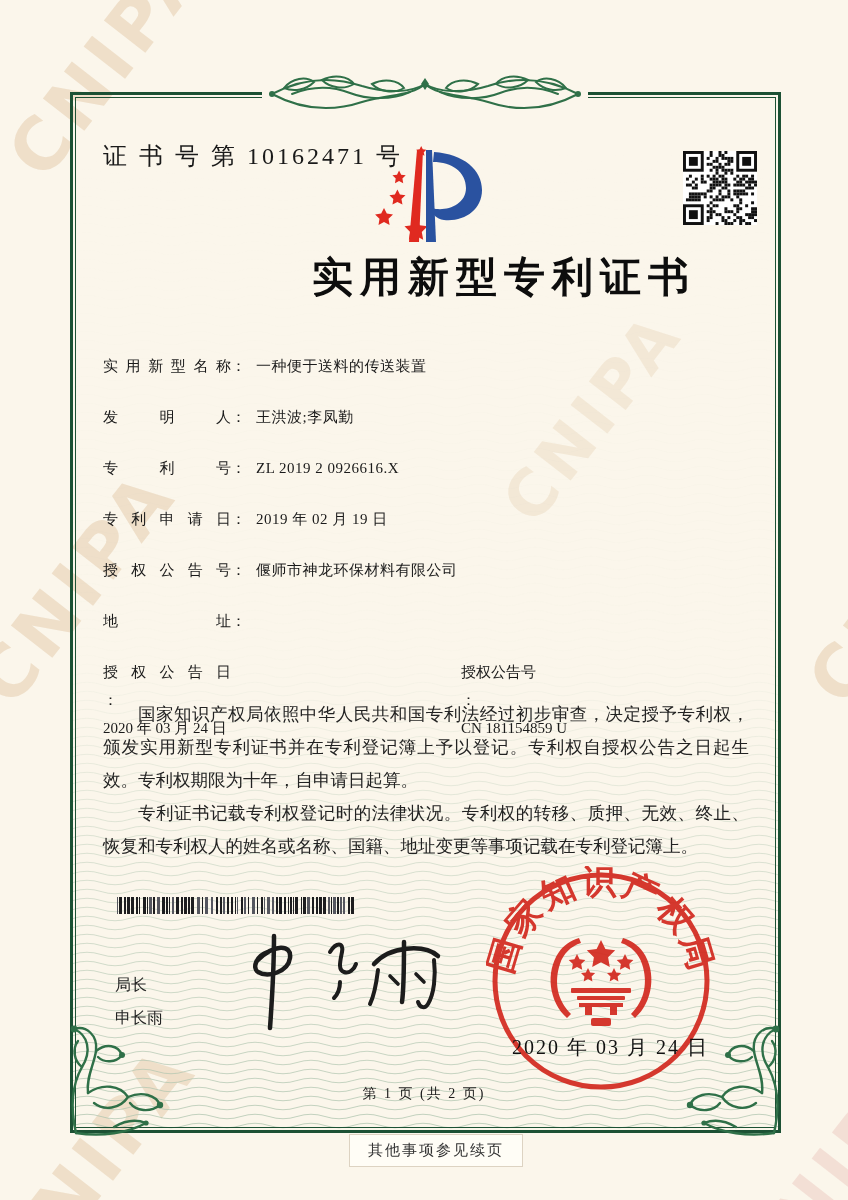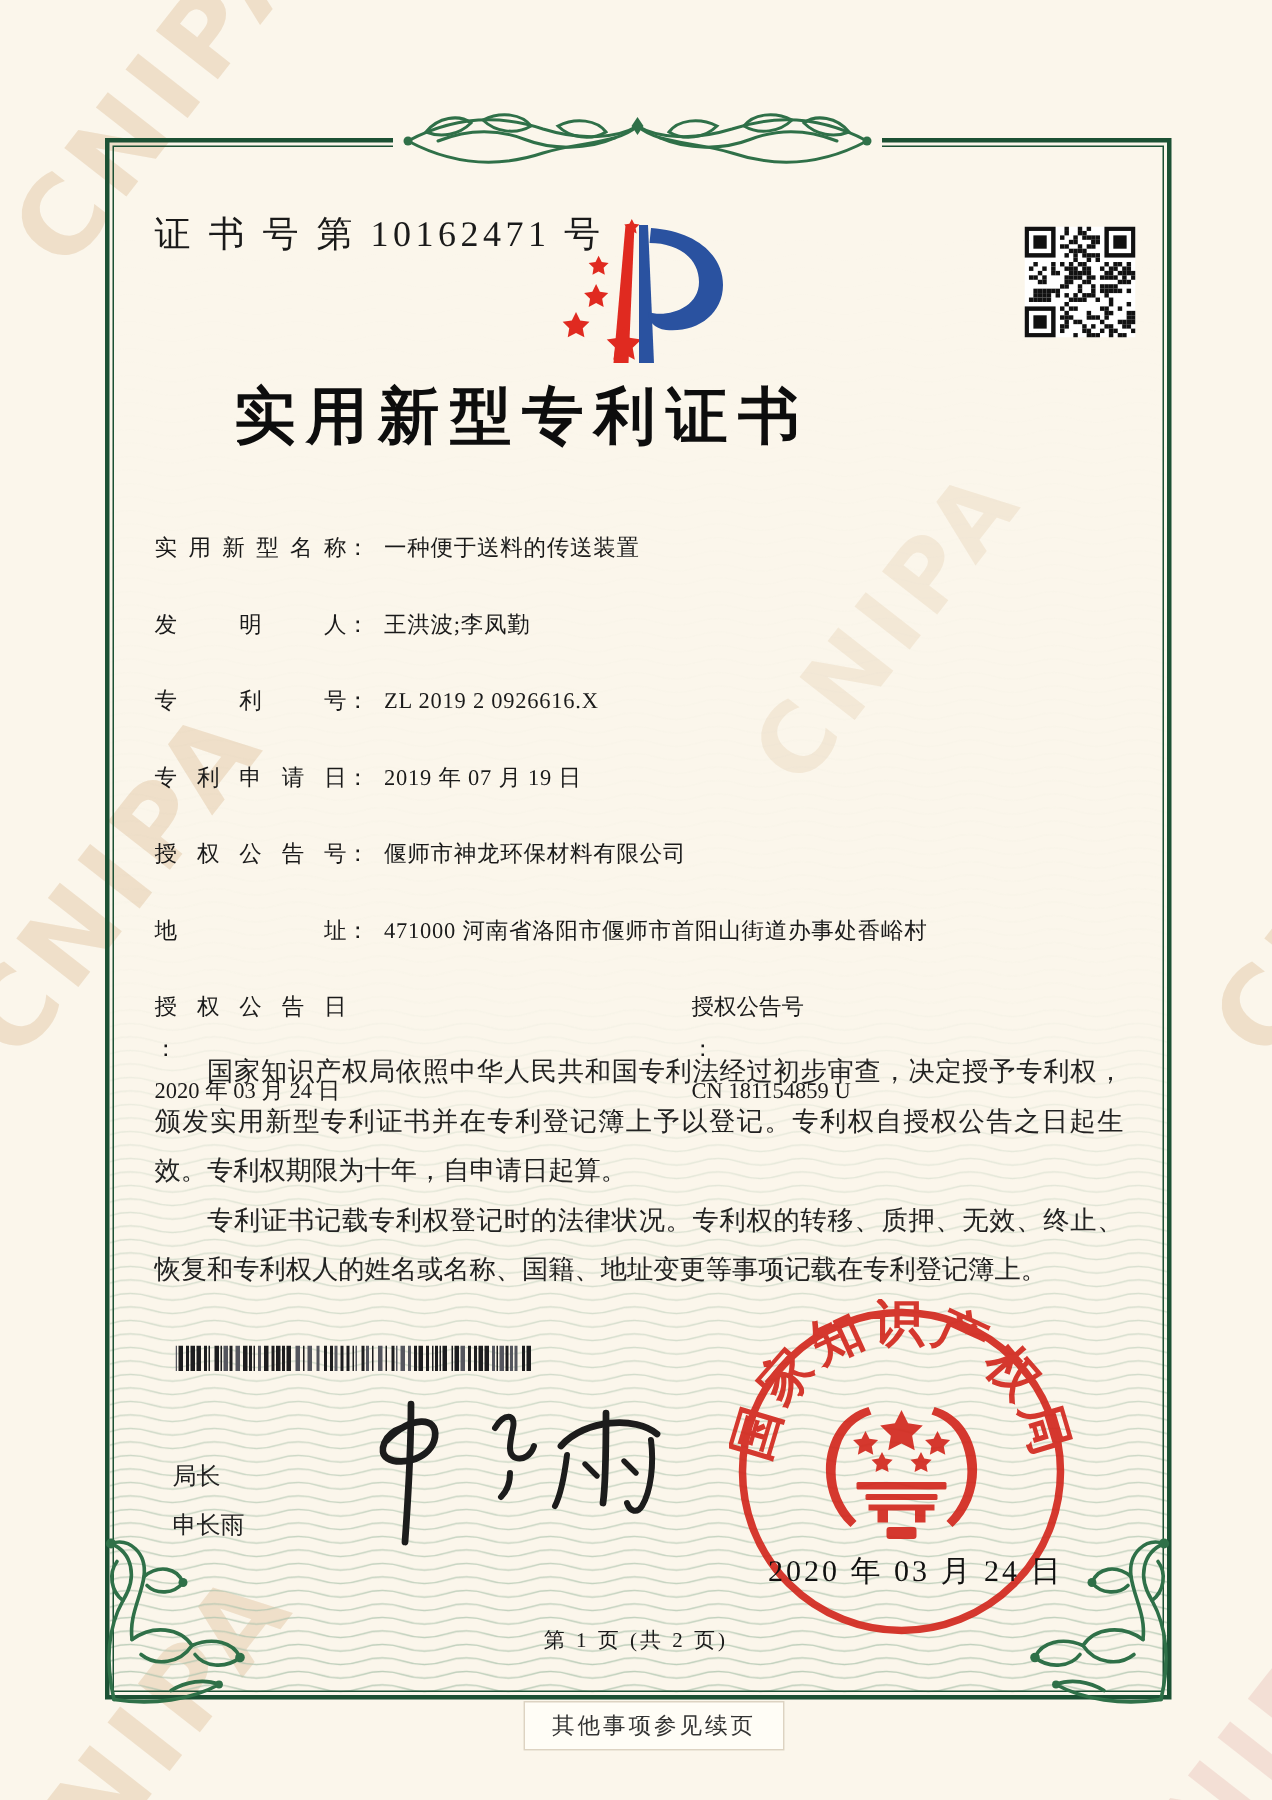--- a/index.html
+++ b/index.html
@@ -26,21 +26,21 @@
     border:1px solid #1c5134;
   }
   .guilloche{position:absolute;left:73px;top:95px;pointer-events:none;}
   .ornament-top{position:absolute;left:262px;top:66px;width:326px;height:54px;}
   .corner-orn{position:absolute;width:130px;height:130px;pointer-events:none;}
   
   .cert-no{position:absolute;left:103px;top:140px;font-size:24px;letter-spacing:3px;}
   .logo{position:absolute;left:360px;top:142px;}
   .qr{position:absolute;left:683px;top:151px;}
   .title{
-    position:absolute;left:0;top:250px;width:696px;text-align:center;
+    position:absolute;left:0;top:250px;width:696px;text-align:right;
     font-size:41px;font-weight:bold;letter-spacing:7px;color:#0d0d0d;
   }
   
   .fields{position:absolute;left:103px;top:352px;width:655px;font-size:15px;}
   .field{display:flex;line-height:28px;margin-bottom:23px;}
   .field .lbl{
     display:inline-block;width:128px;text-align:justify;text-align-last:justify;
     flex:none;
   }
   .field .colon{flex:none;margin-right:10px;}
@@ -403,31 +403,30 @@
     <span class="val">王洪波;李凤勤</span>
   </div>
   <div class="field">
     <span class="lbl">专利号</span>
       <span class="colon">：</span>
     <span class="val">ZL 2019 2 0926616.X</span>
   </div>
   <div class="field">
     <span class="lbl">专利申请日</span>
       <span class="colon">：</span>
-    <span class="val">2019 年 07 月 19 日</span>
+    <span class="val">2019 年 02 月 19 日</span>
   </div>
   <div class="field">
     <span class="lbl">授权公告号</span>
       <span class="colon">：</span>
     <span class="val">偃师市神龙环保材料有限公司</span>
   </div>
   <div class="field">
     <span class="lbl">地址</span>
       <span class="colon">：</span>
-    <span class="val">471000 河南省洛阳市偃师市首阳山街道办事处香峪村</span>
   </div>
   <div class="grant-row">
     <span class="grp grp1">
       <span class="lbl" style="width:128px;text-align:justify;text-align-last:justify;display:inline-block;">授权公告日</span>
         <span class="colon">：</span>
       <span class="val">2020 年 03 月 24 日</span>
     </span>
     <span class="grp">
       <span class="lbl">授权公告号</span>
         <span class="colon">：</span>

